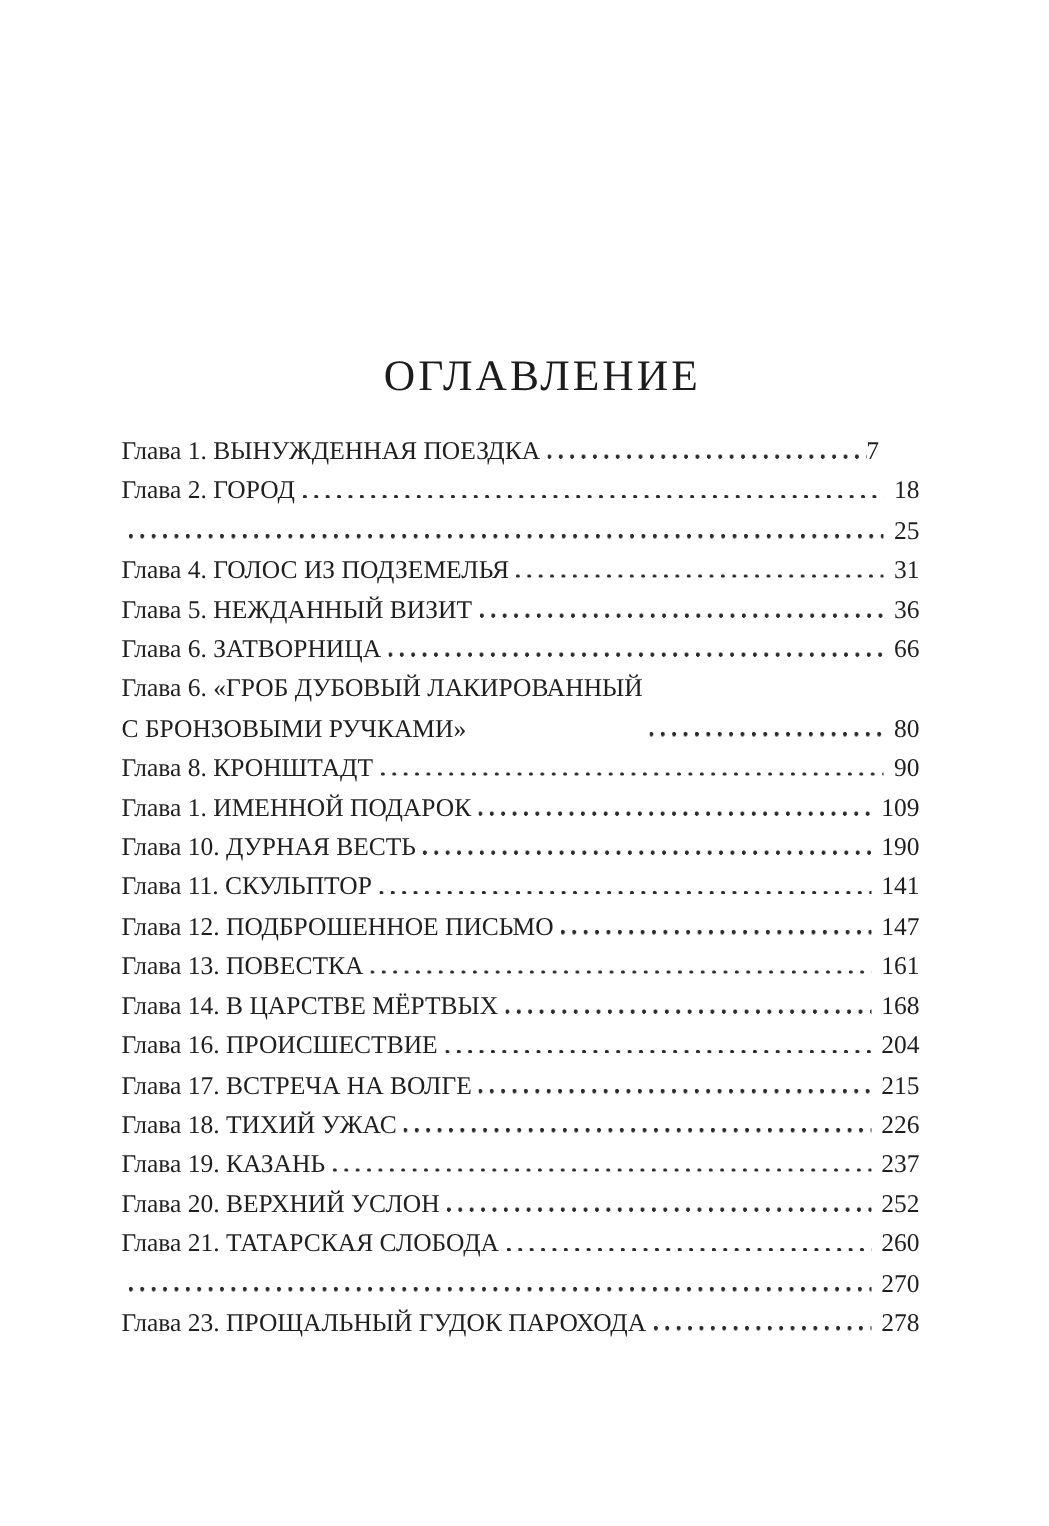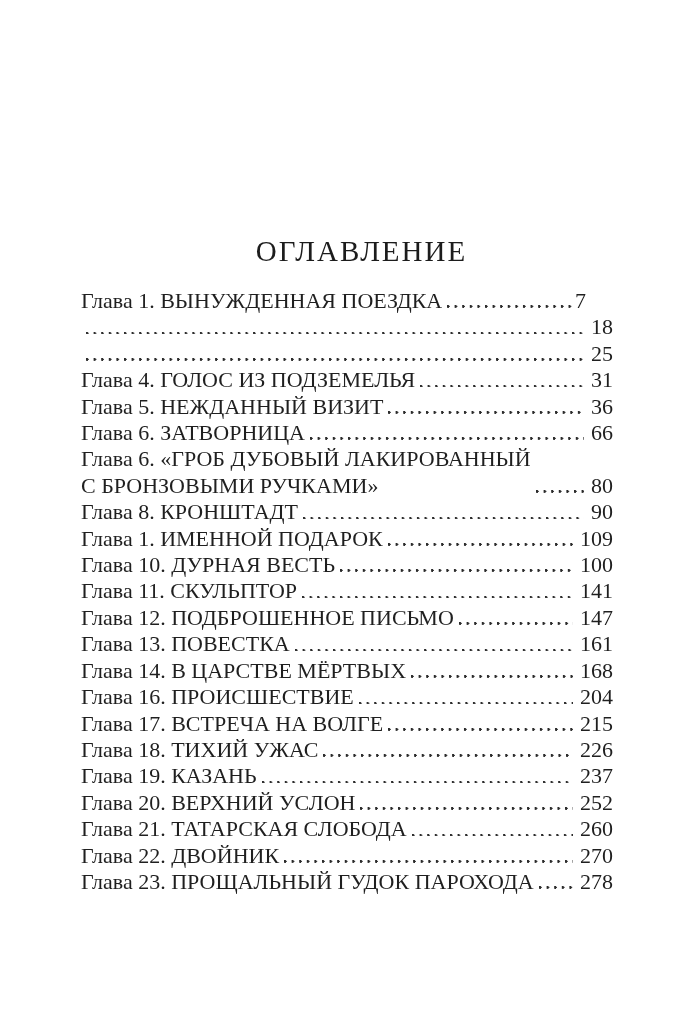--- a/index.html
+++ b/index.html
@@ -27,21 +27,21 @@
     line-height: 34px;
     font-weight: normal;
     letter-spacing: 2px;
     color: #1c1c1c;
   }
   .toc-entries {
     position: absolute;
     top: 288px;
     left: 81px;
     width: 532px;
-    font-size: 22px;
+    font-size: 17px;
     line-height: 26.4px;
   }
   .toc-row {
     display: flex;
     align-items: baseline;
     align-items: last baseline;
   }
   .toc-label {
     white-space: pre-line;
   }
@@ -68,20 +68,21 @@
 <div class="book-page">
   <h1 class="toc-title">ОГЛАВЛЕНИЕ</h1>
   <div class="toc-entries">
   <div class="toc-row">
     <span class="toc-label">Глава 1. ВЫНУЖДЕННАЯ ПОЕЗДКА</span>
     <span class="toc-dots"></span>
     <span class="toc-pagenum">7</span>
   </div>
 
   <div class="toc-row">
+    <span class="toc-label">Глава 2. ГОРОД</span>
     <span class="toc-dots"></span>
     <span class="toc-pagenum">18</span>
   </div>
 
   <div class="toc-row">
     <span class="toc-dots"></span>
     <span class="toc-pagenum">25</span>
   </div>
 
   <div class="toc-row">
@@ -117,21 +118,21 @@
 
   <div class="toc-row">
     <span class="toc-label">Глава 1. ИМЕННОЙ ПОДАРОК</span>
     <span class="toc-dots"></span>
     <span class="toc-pagenum">109</span>
   </div>
 
   <div class="toc-row">
     <span class="toc-label">Глава 10. ДУРНАЯ ВЕСТЬ</span>
     <span class="toc-dots"></span>
-    <span class="toc-pagenum">100</span>
+    <span class="toc-pagenum">190</span>
   </div>
 
   <div class="toc-row">
     <span class="toc-label">Глава 11. СКУЛЬПТОР</span>
     <span class="toc-dots"></span>
     <span class="toc-pagenum">141</span>
   </div>
 
   <div class="toc-row">
     <span class="toc-label">Глава 12. ПОДБРОШЕННОЕ ПИСЬМО</span>
@@ -182,21 +183,20 @@
     <span class="toc-pagenum">252</span>
   </div>
 
   <div class="toc-row">
     <span class="toc-label">Глава 21. ТАТАРСКАЯ СЛОБОДА</span>
     <span class="toc-dots"></span>
     <span class="toc-pagenum">260</span>
   </div>
 
   <div class="toc-row">
-    <span class="toc-label">Глава 22. ДВОЙНИК</span>
     <span class="toc-dots"></span>
     <span class="toc-pagenum">270</span>
   </div>
 
   <div class="toc-row">
     <span class="toc-label">Глава 23. ПРОЩАЛЬНЫЙ ГУДОК ПАРОХОДА</span>
     <span class="toc-dots"></span>
     <span class="toc-pagenum">278</span>
   </div>
 </div>

